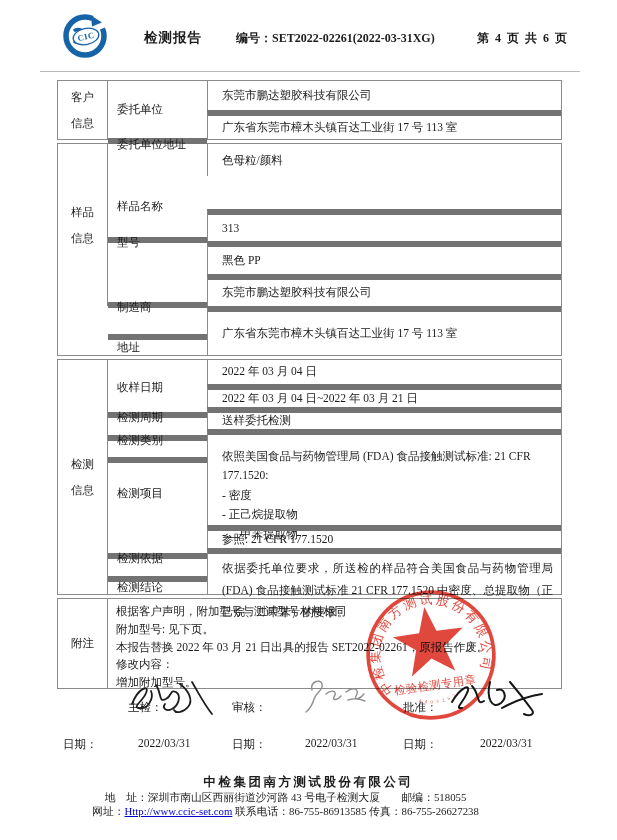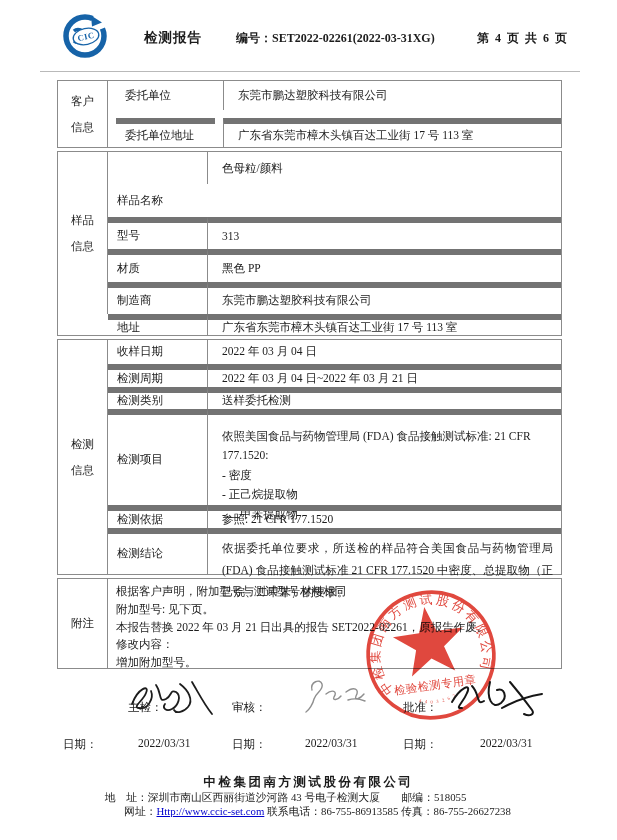--- a/index.html
+++ b/index.html
@@ -12,39 +12,39 @@
   .hdr-page{position:absolute;left:477px;top:30px;font-size:12px;font-weight:bold;letter-spacing:1.5px;}
   .hdr-rule{position:absolute;left:40px;top:71px;width:540px;height:1px;background:#b9b9b9;}
   
   .tables{position:absolute;left:57px;top:80px;width:505px;}
   .section{box-sizing:border-box;width:505px;border:1px solid #8b8b8b;display:grid;
            grid-template-columns:50px 99px 1fr;margin-bottom:3px;font-size:11.5px;}
   .section.note{grid-template-columns:50px 1fr;}
   .sec-label{grid-column:1;grid-row:1/-1;display:flex;align-items:center;justify-content:center;
              text-align:center;white-space:pre-line;line-height:26px;border-right:1px solid #8b8b8b;}
   .cell{display:flex;align-items:center;}
-  .cell-field{grid-column:2;padding-left:9px;}
+  .cell-field{grid-column:2;padding-left:9px;margin-top:28px;}
   .cell-value{grid-column:3;padding-left:14px;border-left:1px solid #8b8b8b;padding-right:8px;}
   .bt{border-top:6px solid #737373;}
   .multiline{align-items:flex-start;white-space:pre-line;line-height:19.5px;padding-top:12px;}
   .conclusion{align-items:flex-start;line-height:22px;padding-top:3px;text-align:justify;display:block;}
   .note-content{grid-column:2;white-space:pre-line;line-height:17.8px;padding:4px 10px 0 8px;display:block;}
   
   .abs{position:absolute;font-size:11.5px;}
   .sig-svg{position:absolute;}
   
   .stamp{position:absolute;left:362px;top:586px;width:138px;height:138px;
          transform:rotate(-8deg);opacity:.92;mix-blend-mode:multiply;z-index:5;}
   .sig3{z-index:6;}
   
   .ft-company{position:absolute;left:0;top:774px;width:617px;text-align:center;
               font-size:12.5px;font-weight:bold;letter-spacing:2.5px;}
   .ft-line{position:absolute;left:0;width:571px;text-align:center;font-size:10.8px;}
   .ft-addr{top:791px;}
-  .ft-web{top:805px;margin-left:32px;}
+  .ft-web{top:805px;}
   .ft-web a{color:#0000cd;text-decoration:underline;}
 </style>
 </head>
 <body>
 
 <div class="page">
 
   <svg class="logo" width="46" height="46" viewBox="0 0 46 46" xmlns="http://www.w3.org/2000/svg">
     <circle cx="23" cy="23" r="19" fill="none" stroke="#1663a8" stroke-width="5.5" pathLength="100" stroke-dasharray="88 12" stroke-dashoffset="6.5"></circle>
     <polygon points="29,2.5 40,9.5 30,13.5" fill="#1663a8"></polygon>
@@ -54,37 +54,36 @@
       <text x="24" y="26.5" text-anchor="middle" font-size="8.5" font-weight="bold" font-family="Liberation Serif, DejaVu Serif, serif" fill="#1663a8" letter-spacing="0.5">CIC</text>
     </g>
   </svg>
   <div class="hdr-title">检测报告</div>
   <div class="hdr-no"><span>编号：</span><span>SET2022-02261(2022-03-31XG)</span></div>
   <div class="hdr-page">第 4 页 共 6 页</div>
   <div class="hdr-rule"></div>
 
   <div class="tables">
 
-    <div class="section" style="grid-template-rows:29px 29px;gap:8px;">
+    <div class="section" style="grid-template-rows:29px 29px;">
       <div class="sec-label">客户
 信息</div>
       <div class="cell cell-field">委托单位</div>
       <div class="cell cell-value">东莞市鹏达塑胶科技有限公司</div>
       <div class="cell cell-field bt">委托单位地址</div>
       <div class="cell cell-value bt">广东省东莞市樟木头镇百达工业街 17 号 113 室</div>
     </div>
 
     <div class="section" style="grid-template-rows:repeat(5,32.4px);">
       <div class="sec-label">样品
 信息</div>
       <div class="cell cell-value">色母粒/颜料</div>
       <div class="cell cell-field">样品名称</div>
       <div class="cell cell-field bt">型号</div>
       <div class="cell cell-value bt">313</div>
-      <div class="cell cell-field bt">材质</div>
       <div class="cell cell-value bt">黑色 PP</div>
       <div class="cell cell-field bt">制造商</div>
       <div class="cell cell-value bt">东莞市鹏达塑胶科技有限公司</div>
       <div class="cell cell-field bt">地址</div>
       <div class="cell cell-value bt">广东省东莞市樟木头镇百达工业街 17 号 113 室</div>
     </div>
 
     <div class="section" style="grid-template-rows:24px 23px 22px 96px 23px 46px;">
       <div class="sec-label">检测
 信息</div>

